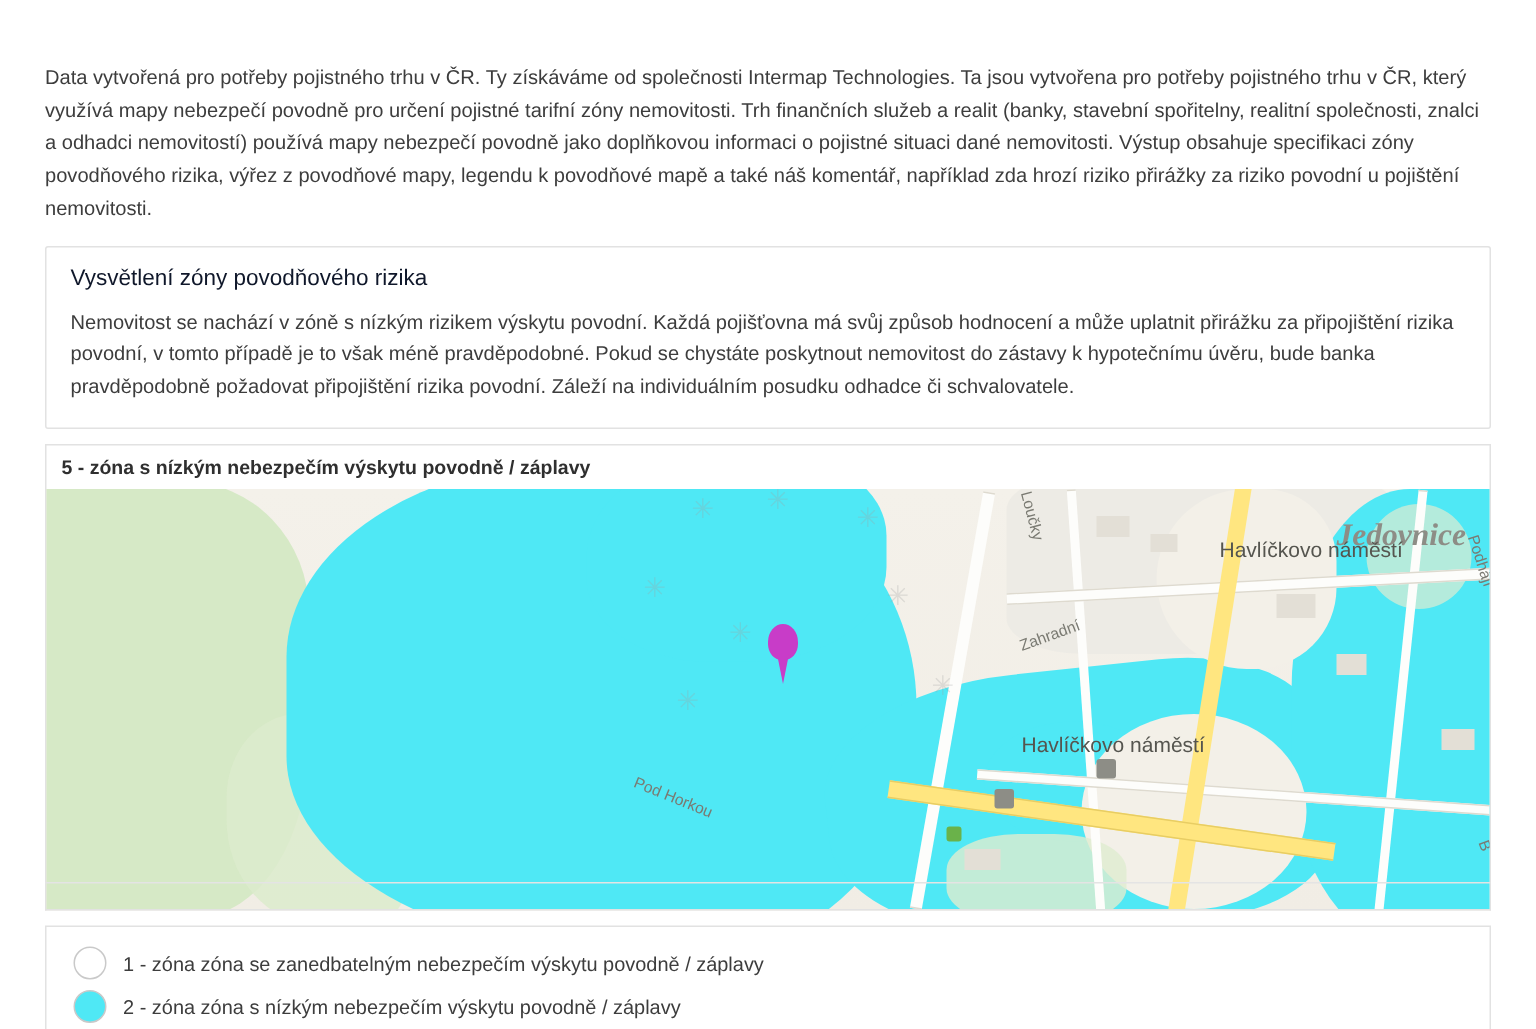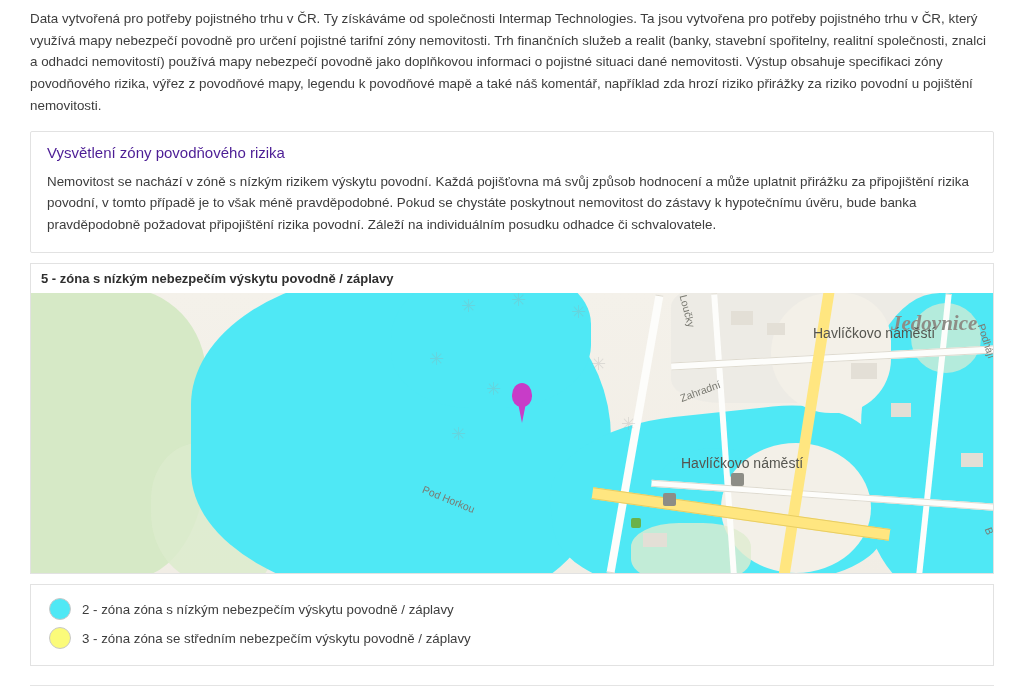--- a/index.html
+++ b/index.html
@@ -10,40 +10,41 @@
   body {
     width: 1024px;
     height: 686px;
     font-family: "Liberation Sans", sans-serif;
     font-size: 13.5px;
     color: #3c3c3c;
     overflow: hidden;
   }
   .page {
     width: 1024px;
-    height: 686px;
+    height: 556px;
     position: relative;
     box-sizing: border-box;
+    margin-top: 33px;
   }
   .intro {
     padding: 8px 30px 14px 30px;
     line-height: 1.62;
     font-size: 13.4px;
     color: #3d3d3d;
   }
   .card {
     margin: 0 30px 10px 30px;
     border: 1px solid #e2e2e2;
     border-radius: 2px;
     background: #fff;
   }
   .card-head {
     padding: 12px 16px 10px 16px;
     font-size: 15px;
-    color: #4c1d95;
+    color: #0f172a;
   }
   .card-body {
     padding: 0 16px 16px 16px;
     line-height: 1.62;
     font-size: 13.4px;
     color: #3d3d3d;
   }
   .zone-bar {
     margin: 0 30px;
     border: 1px solid #e2e2e2;
@@ -356,20 +357,24 @@
       <div class="pin">
         <div class="head"></div>
         <div class="tip"></div>
       </div>
     </div>
   </div>
 
   <div class="legend">
 
     <div class="legend-row">
+      <span class="swatch" style="background:#ffffff"></span>
+      <span>1 - zóna zóna se zanedbatelným nebezpečím výskytu povodně / záplavy</span>
+    </div>
+    <div class="legend-row">
       <span class="swatch" style="background:#4fe8f5"></span>
       <span>2 - zóna zóna s nízkým nebezpečím výskytu povodně / záplavy</span>
     </div>
     <div class="legend-row">
       <span class="swatch" style="background:#fbfb7a"></span>
       <span>3 - zóna zóna se středním nebezpečím výskytu povodně / záplavy</span>
     </div>
 
   </div>
 

